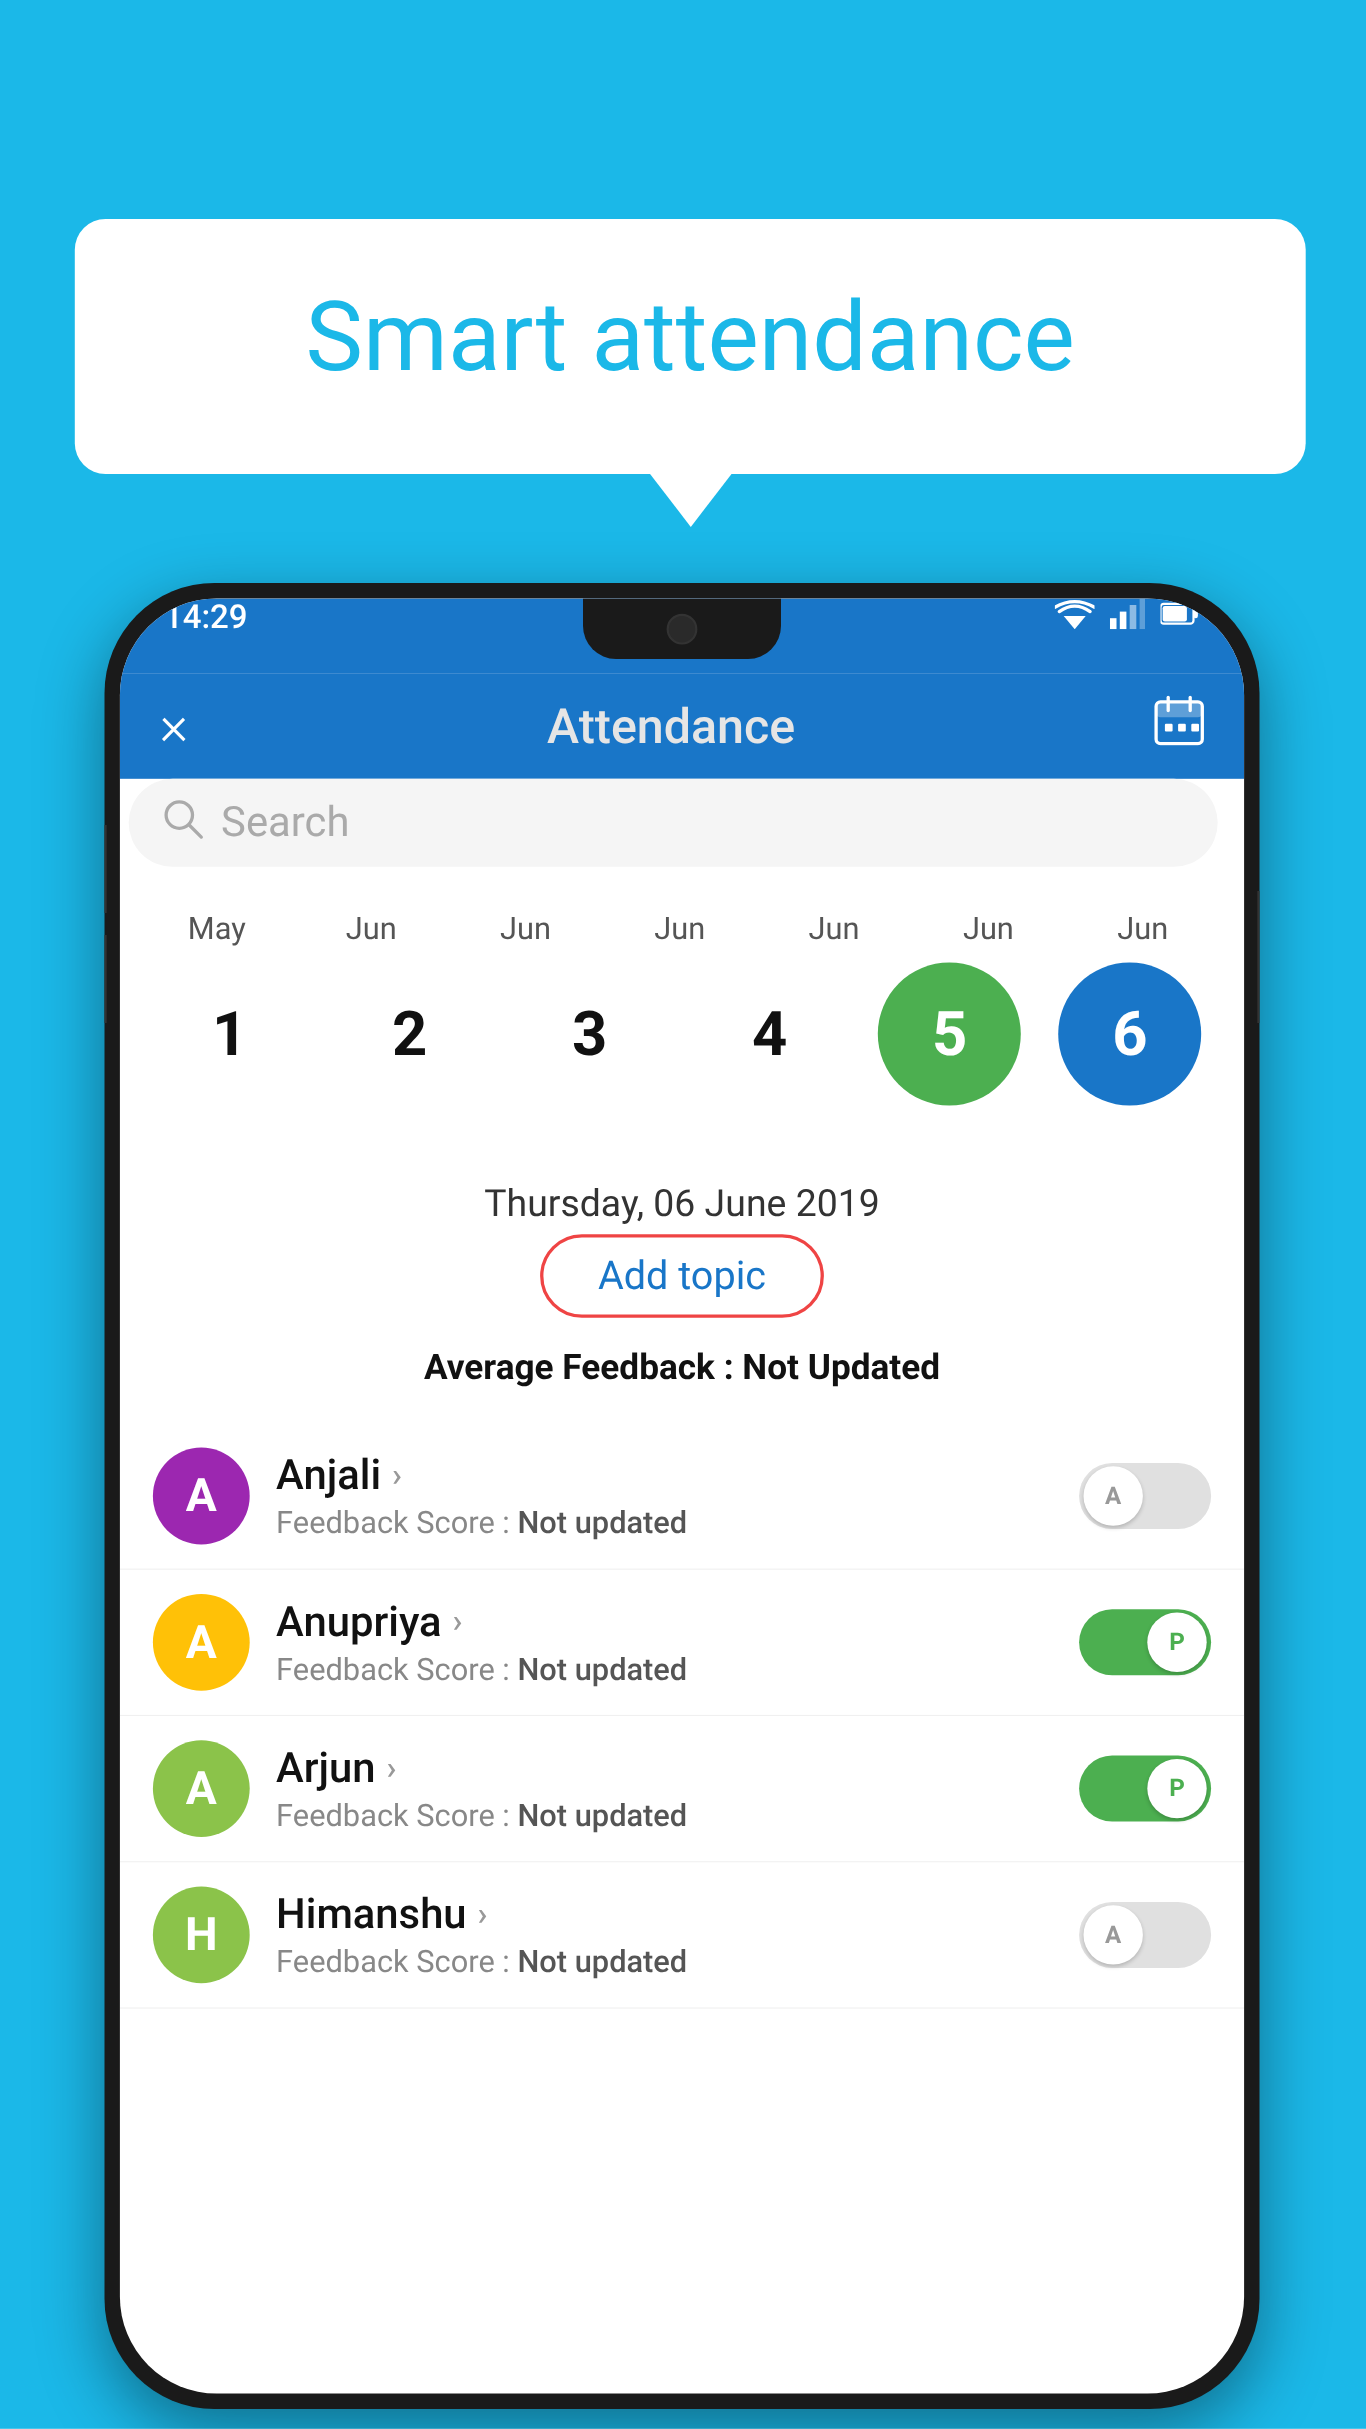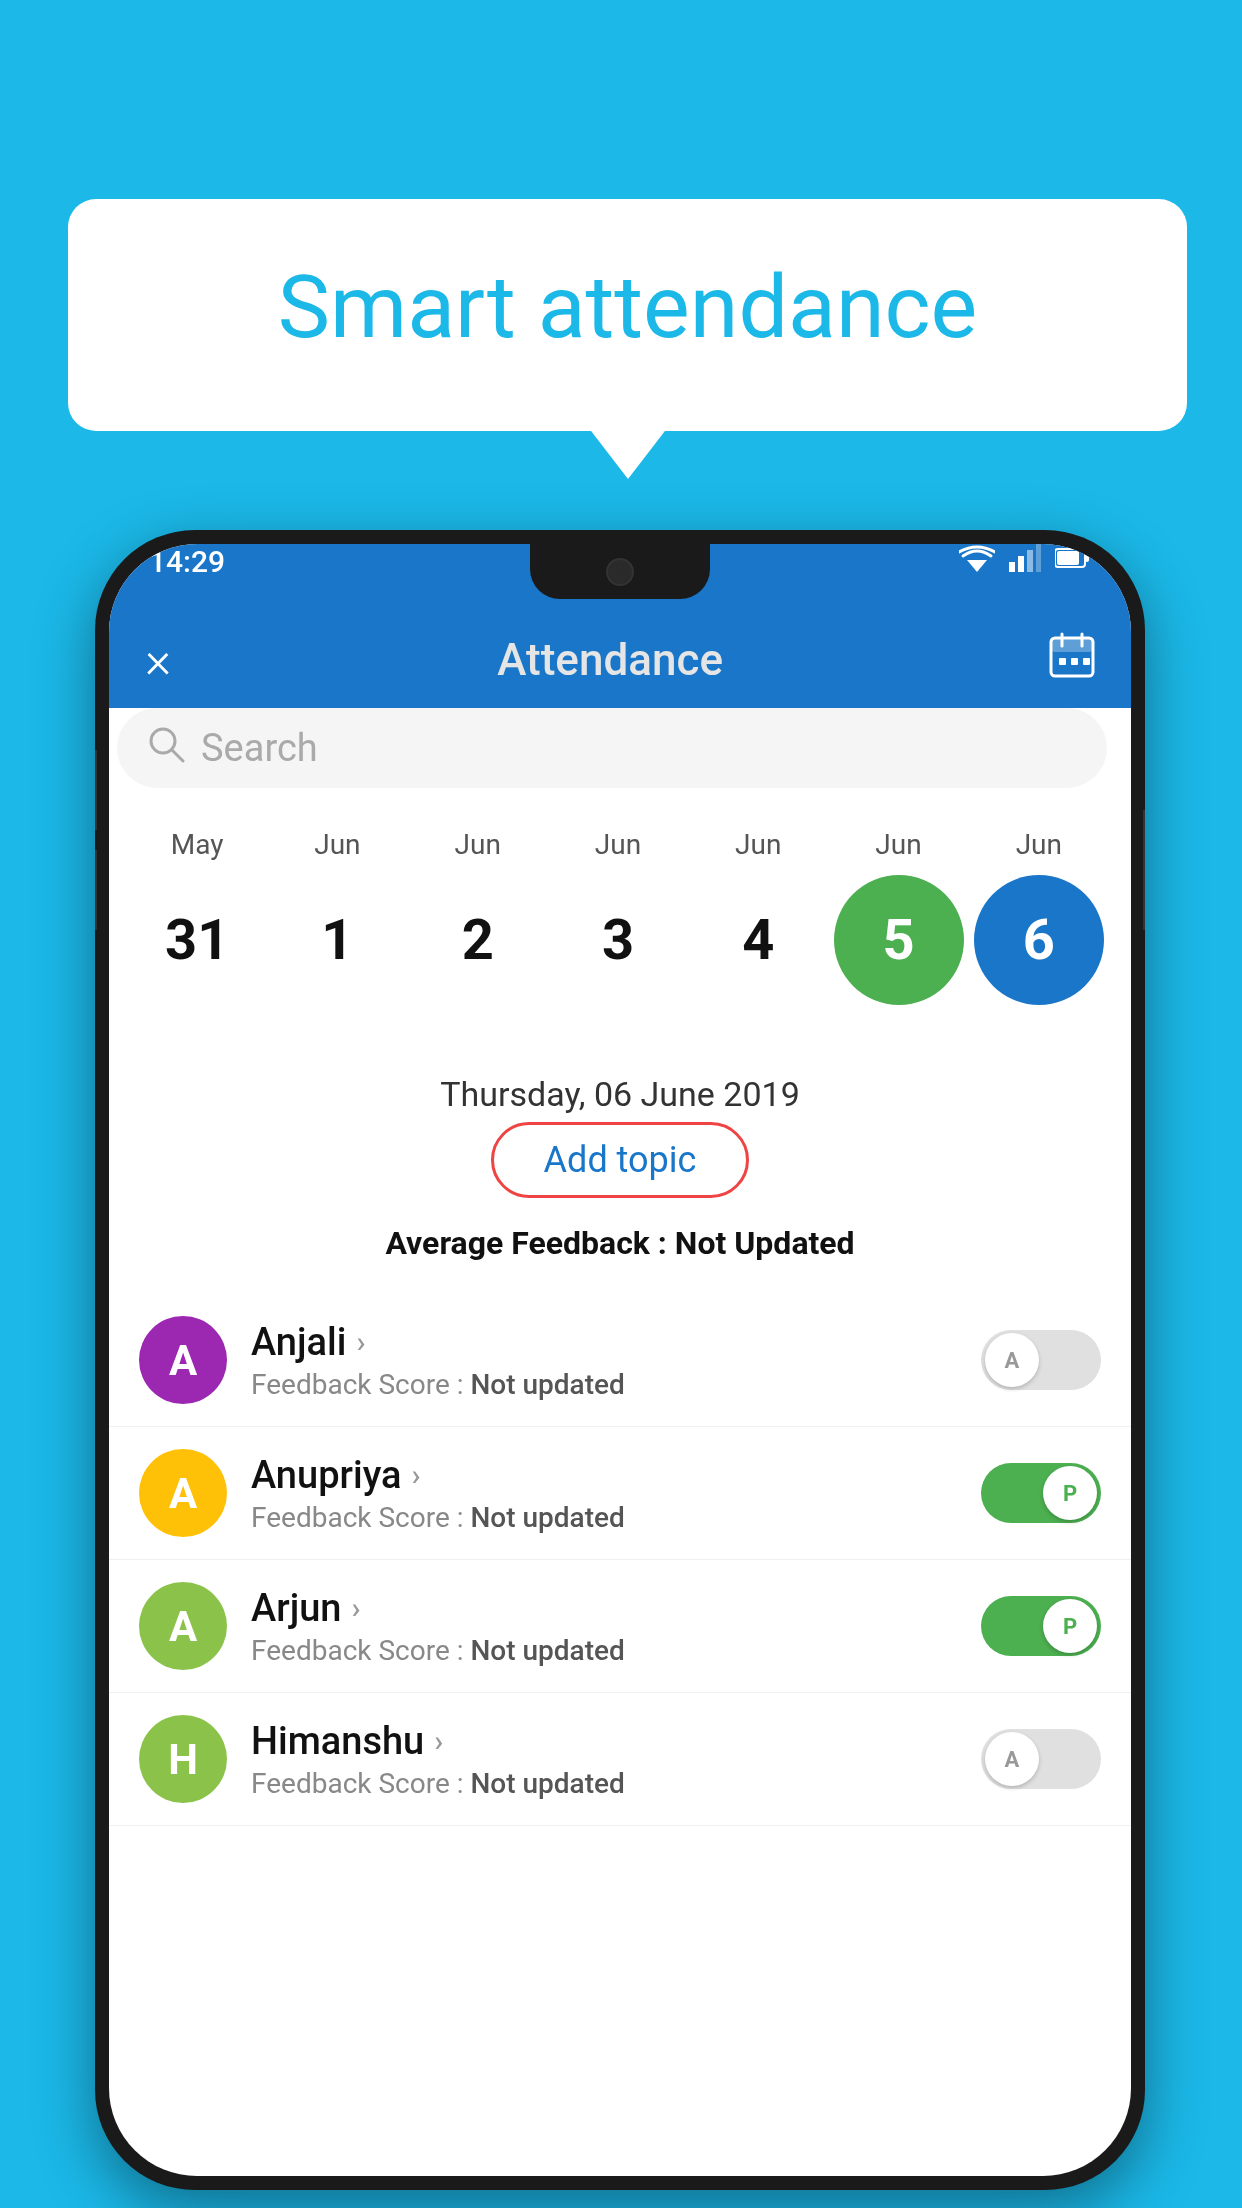--- a/index.html
+++ b/index.html
@@ -501,21 +501,20 @@
       <div class="month-row">
         <span class="month-label">May</span>
         <span class="month-label">Jun</span>
         <span class="month-label">Jun</span>
         <span class="month-label">Jun</span>
         <span class="month-label">Jun</span>
         <span class="month-label">Jun</span>
         <span class="month-label">Jun</span>
       </div>
       <div class="date-row">
-        <span class="date-item">31</span>
         <span class="date-item">1</span>
         <span class="date-item">2</span>
         <span class="date-item">3</span>
         <span class="date-item">4</span>
         <span class="date-item today-green">5</span>
         <span class="date-item today-blue">6</span>
       </div>
     </div>
 
     <div class="selected-date-section">

